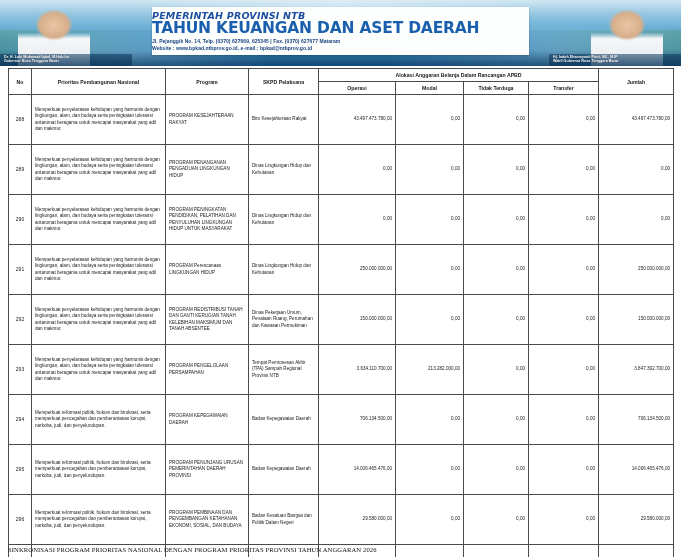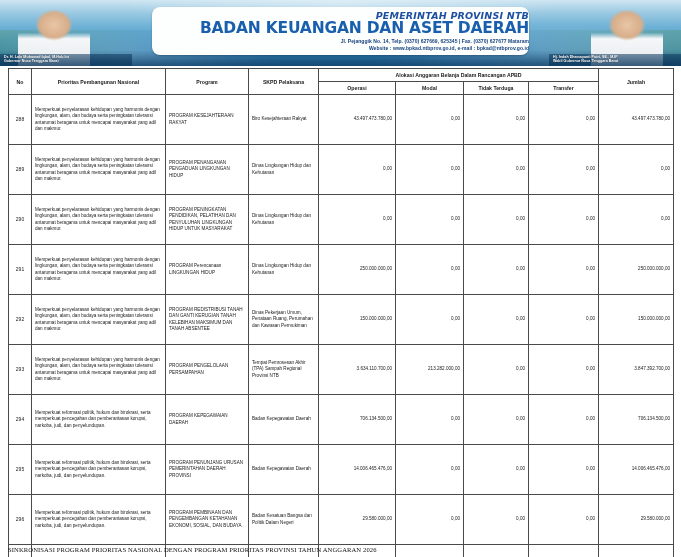--- a/index.html
+++ b/index.html
@@ -75,23 +75,23 @@
     white-space: nowrap;
     text-shadow: 0 0 1px rgba(0,0,0,.5);
   }
 
   
   .plaque {
     position: absolute;
     left: 152px; top: 7px;
     width: 377px; height: 48px;
     background: #fdfefe;
-    border-radius: 8px;
+    border-radius: 0;
     box-shadow: 0 1px 2px rgba(0,0,0,.25);
-    text-align: right;
+    text-align: left;
     padding-top: 3px;
   }
   .plaque .l1 {
     font-family: "DejaVu Sans", sans-serif;
     font-size: 9.5px;
     font-weight: bold;
     font-style: italic;
     letter-spacing: .2px;
     color: #1e4fa0;
     line-height: 11px;
@@ -194,21 +194,21 @@
     <div class="portrait right">
       <div class="photo"></div>
       <div class="cap">
         <div>Hj. Indah Dhamayanti Putri, SE., M.IP</div>
         <div>Wakil Gubernur Nusa Tenggara Barat</div>
       </div>
     </div>
 
     <div class="plaque">
       <div class="l1">PEMERINTAH PROVINSI NTB</div>
-      <div class="l2">BADAN KEUANGAN DAN ASET DAERAH</div>
+      <div class="l2">TAHUN KEUANGAN DAN ASET DAERAH</div>
       <div class="l3">Jl. Pejanggik No. 14, Telp. (0370) 627669, 625345 | Fax. (0370) 627677 Mataram</div>
       <div class="l4">Website : www.bpkad.ntbprov.go.id, e-mail : bpkad@ntbprov.go.id</div>
     </div>
   </div>
 
   <div class="table-wrap">
     <table class="sheet">
       <colgroup>
         <col class="w-no">
           <col class="w-prio">

